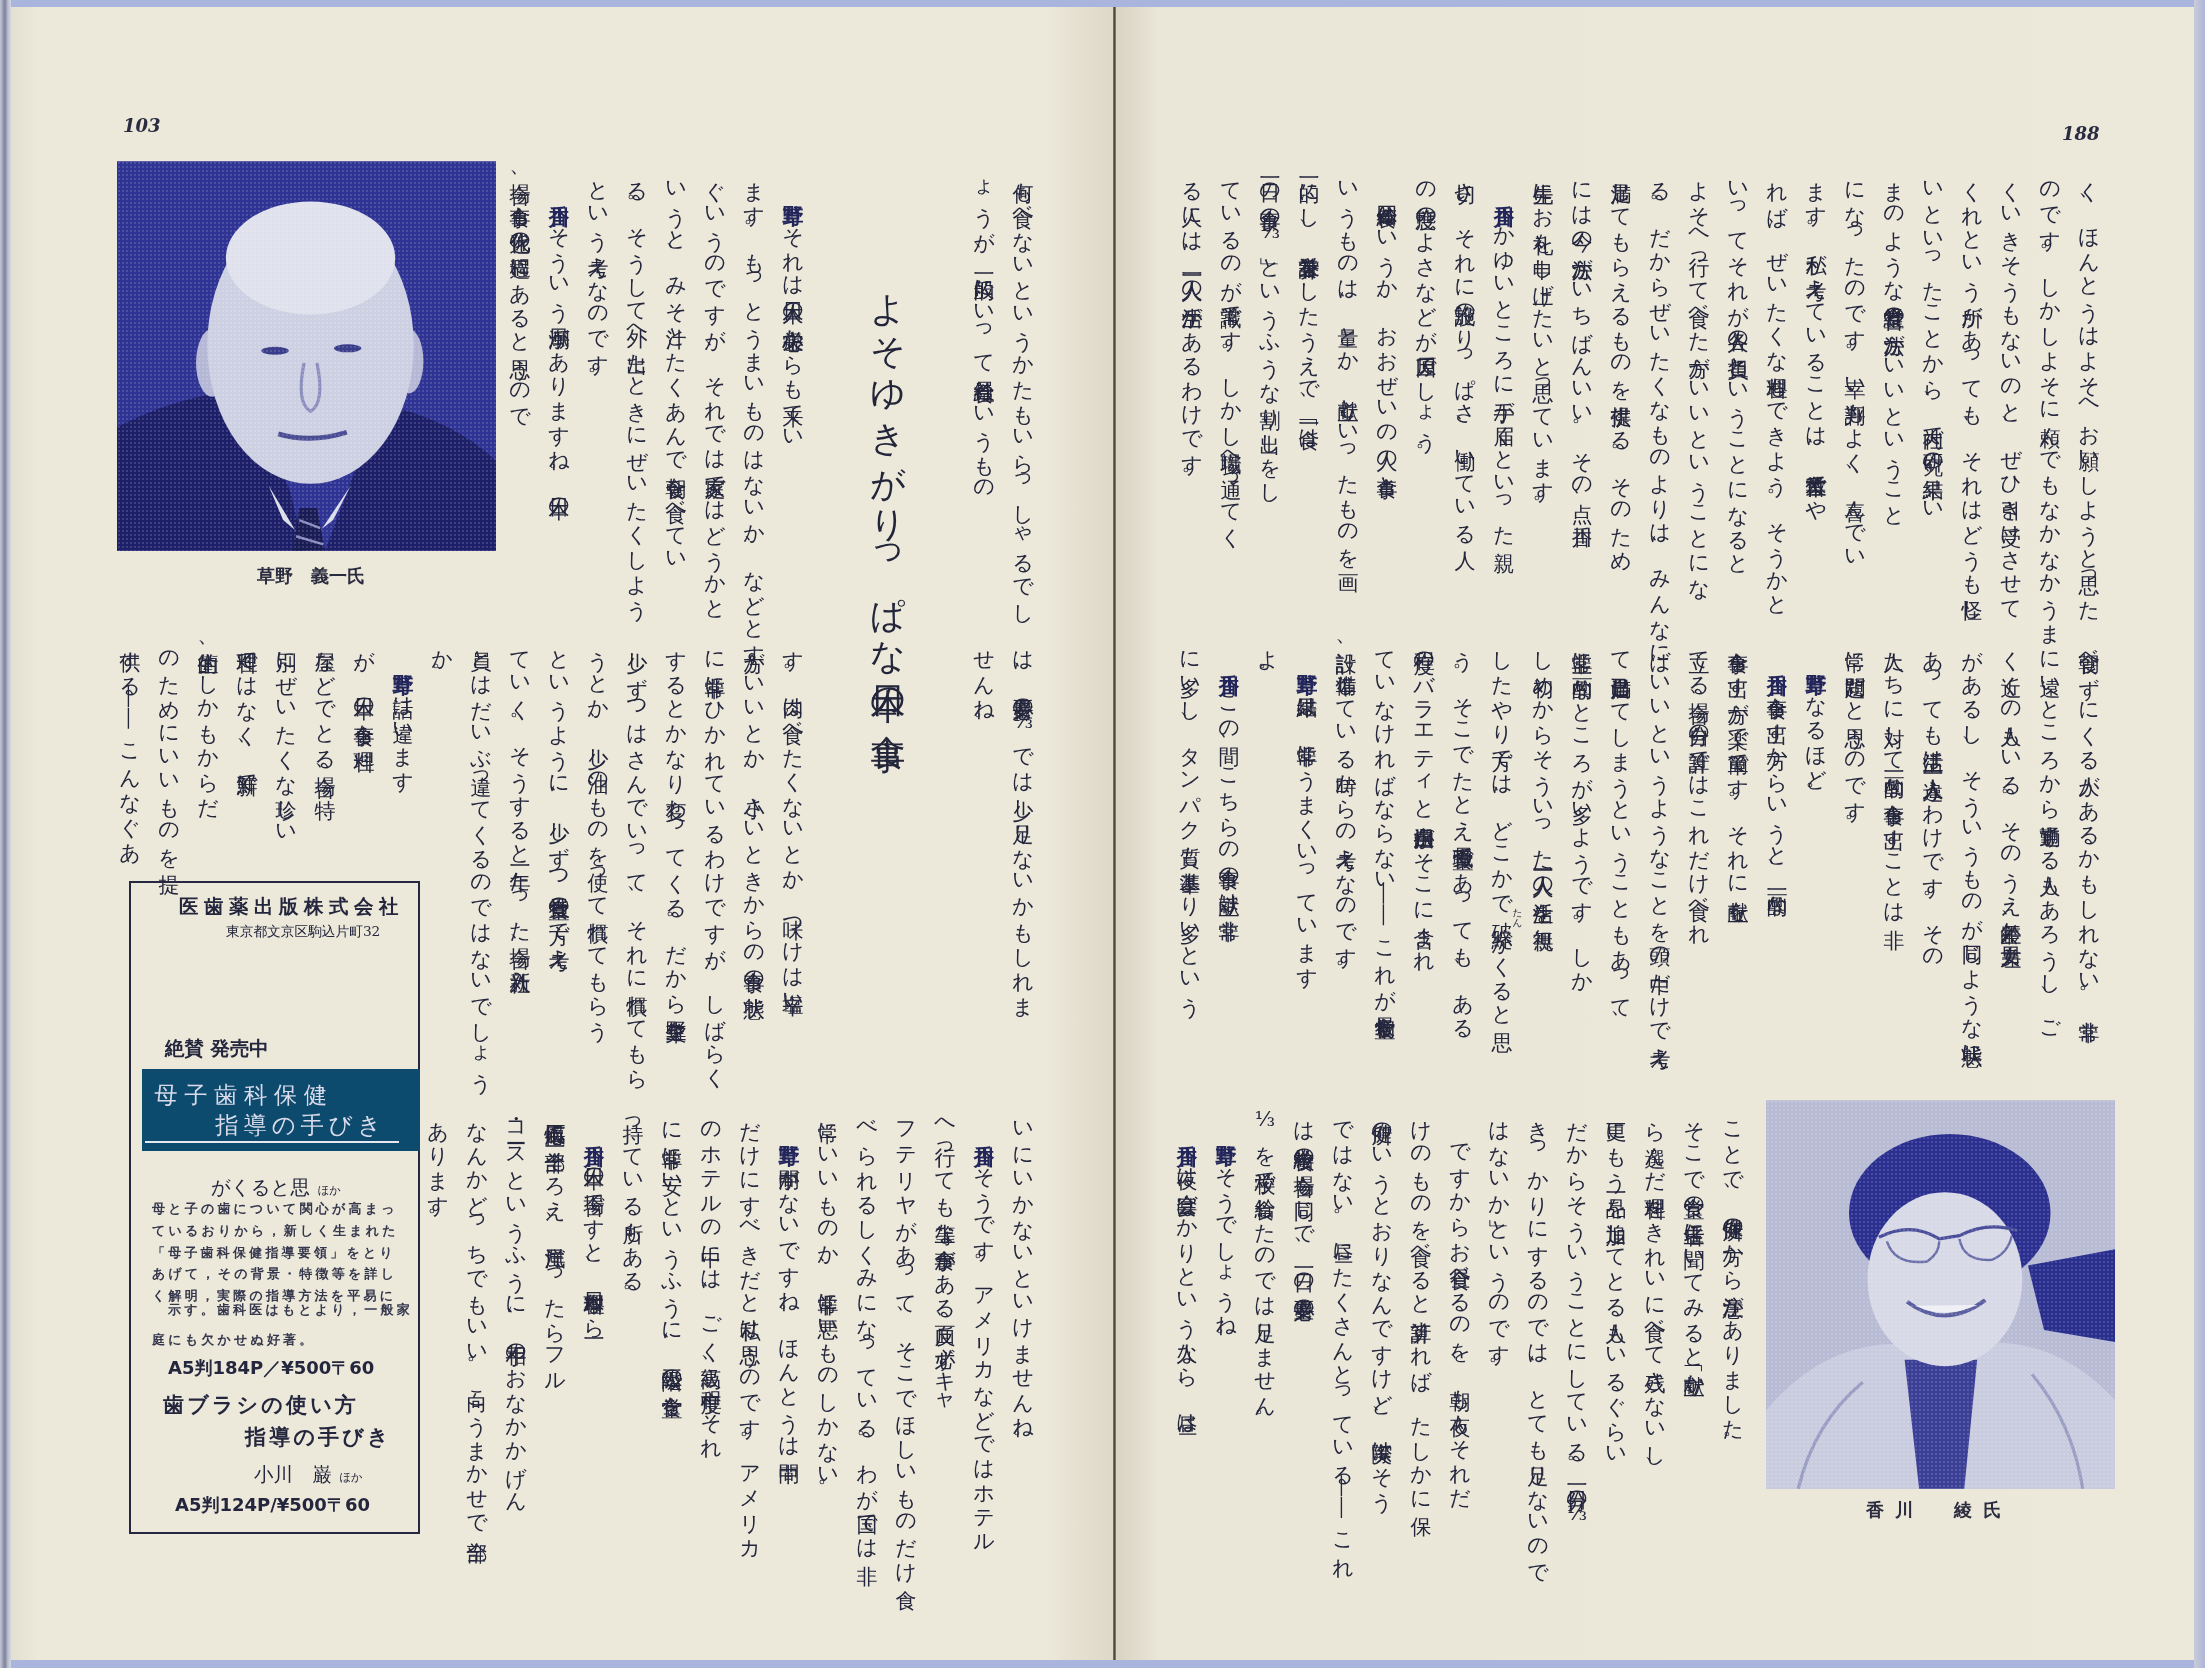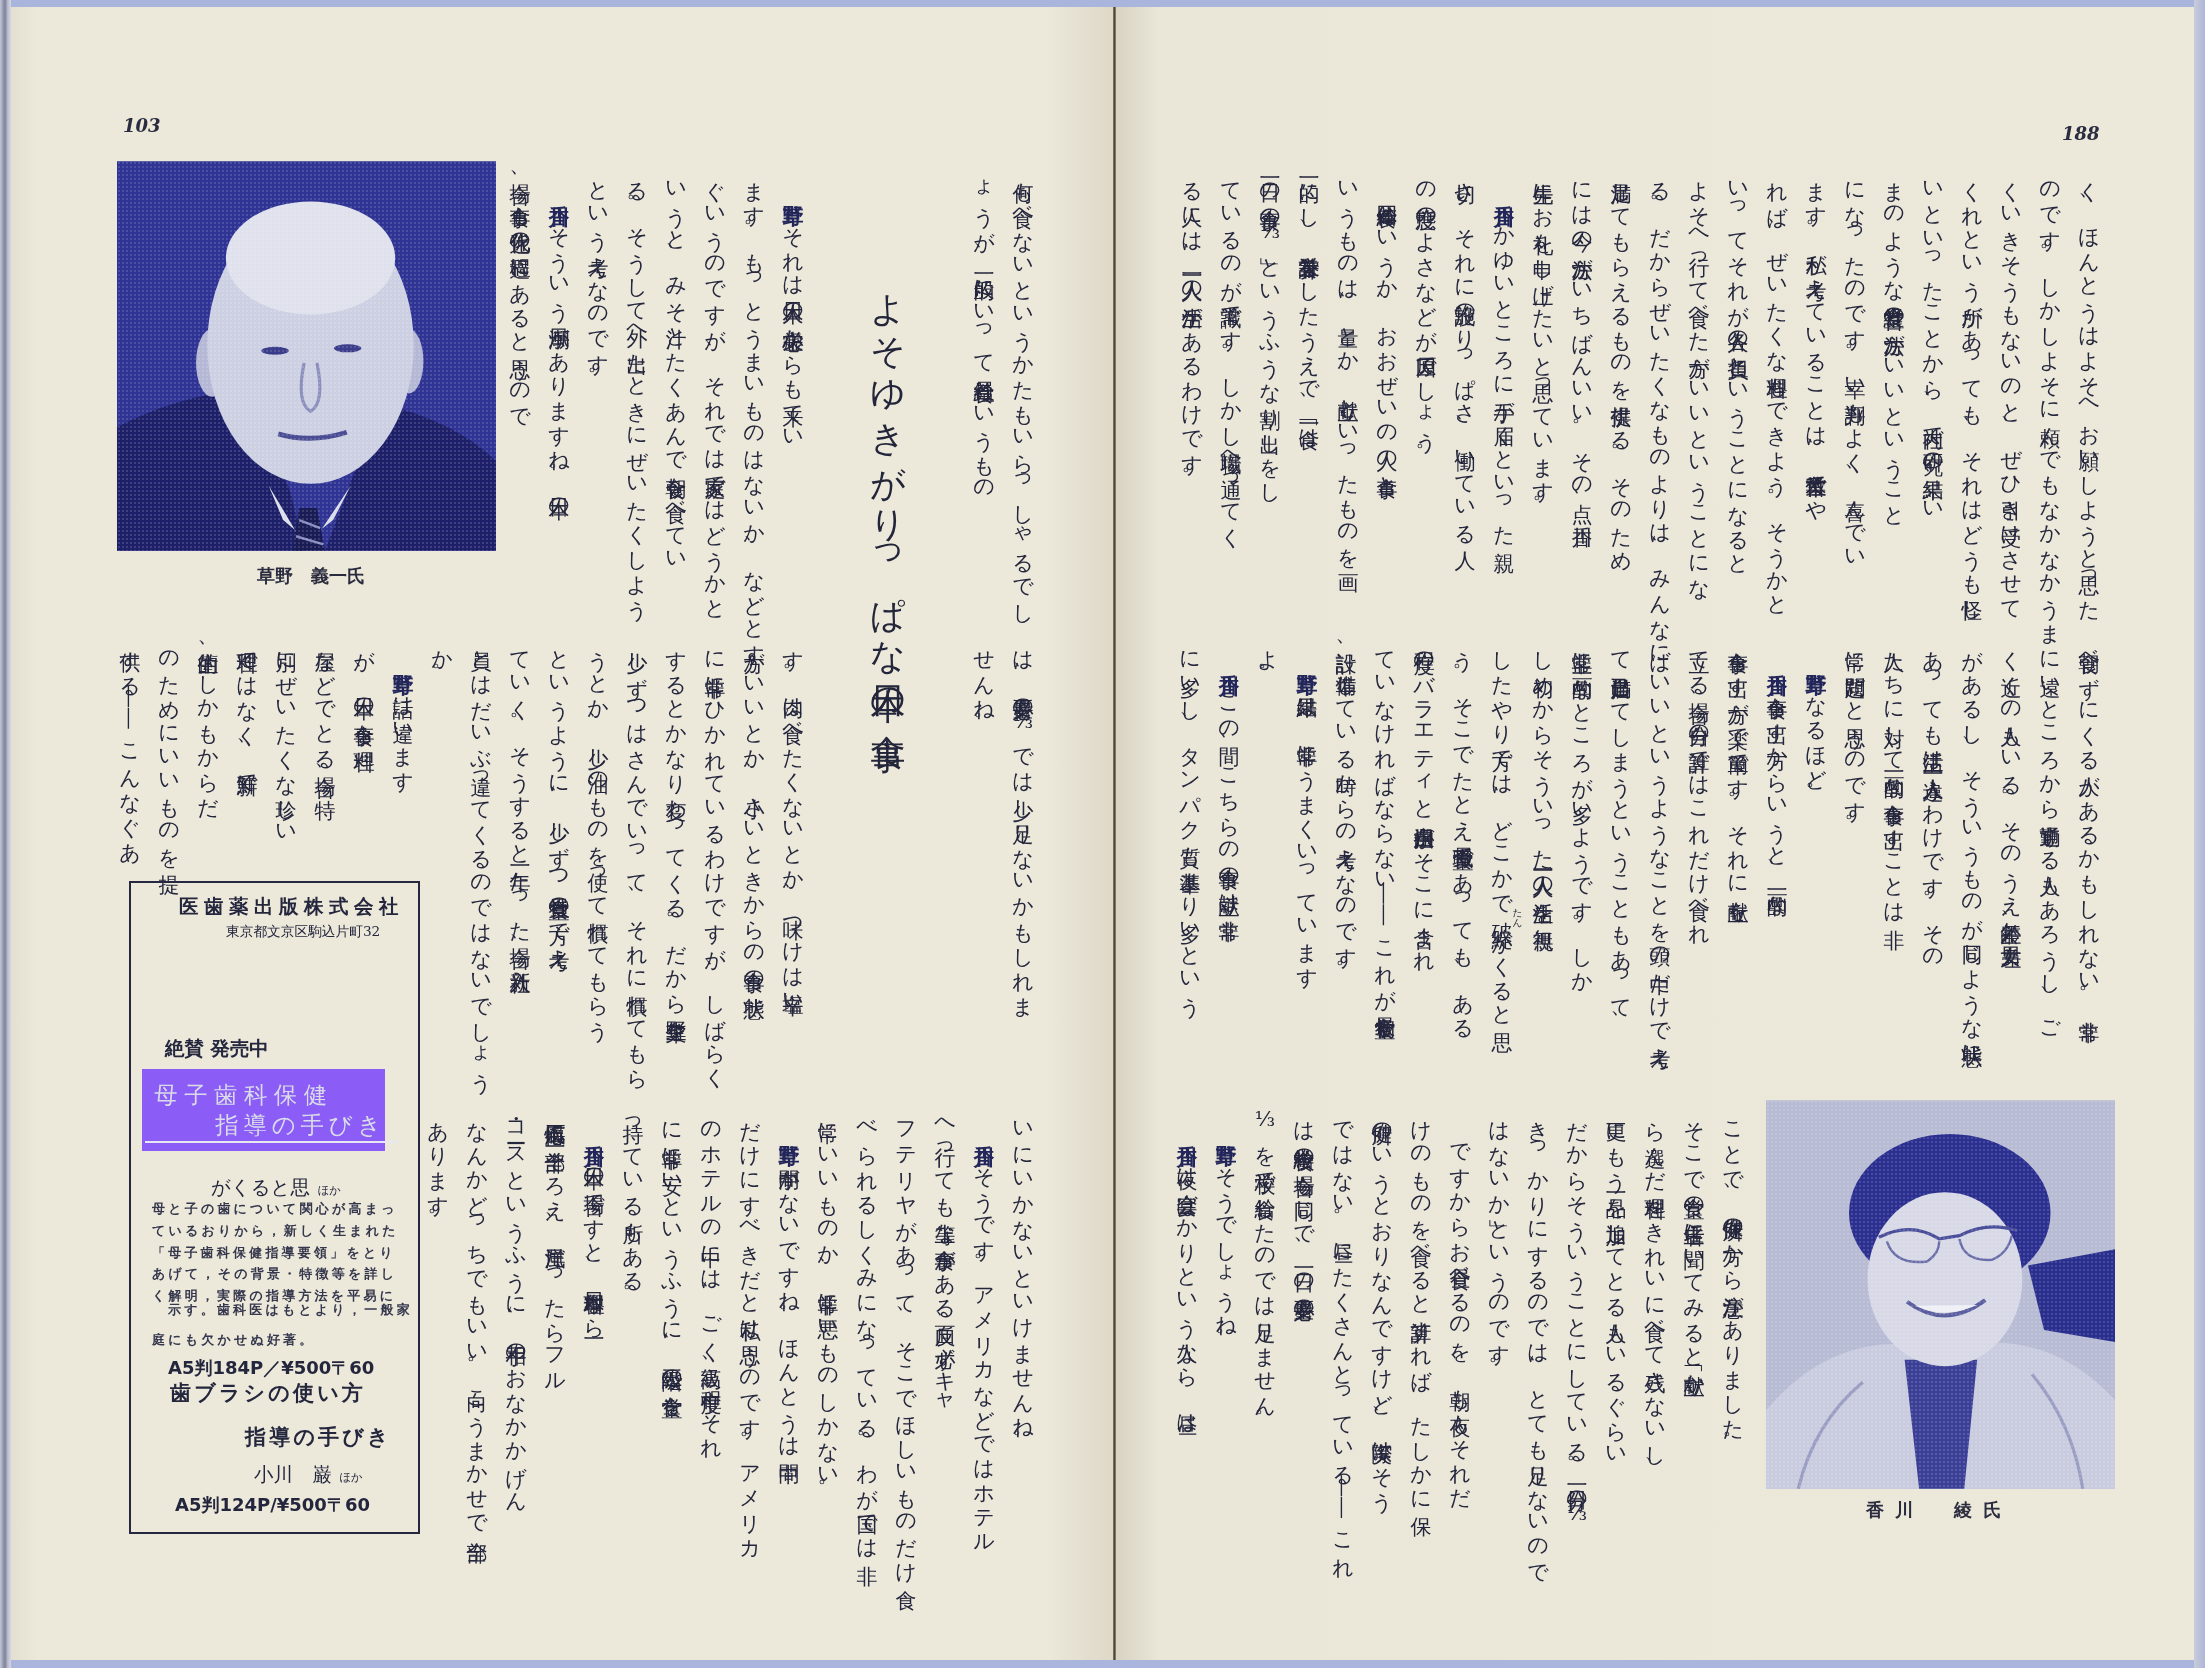--- a/index.html
+++ b/index.html
@@ -18,21 +18,21 @@
   .title{position:absolute;writing-mode:vertical-rl;font-size:35px;letter-spacing:3.2px;line-height:40px;width:40px;left:868px;top:269px;white-space:pre;color:#23253a;}
   .photo{position:absolute;overflow:hidden;}
   .photo svg{display:block;}
   .halftone{position:absolute;inset:0;background-image:radial-gradient(circle,rgba(255,255,255,0.14) 0.8px,transparent 1.3px);background-size:4px 4px;}
   .caption{position:absolute;font-family:"DejaVu Sans","Liberation Sans",sans-serif;font-weight:bold;font-size:18px;color:#2a2b3e;white-space:pre;}
   .ad{position:absolute;left:129px;top:881px;width:287px;height:649px;border:2.4px solid #262842;}
   .ad div{position:absolute;white-space:pre;}
   .ad .pub{left:48px;top:9.7px;font-family:"DejaVu Sans",sans-serif;font-weight:bold;font-size:19.4px;letter-spacing:5.6px;}
   .ad .addr{left:95px;top:40px;font-size:13.7px;}
   .ad .tag{left:34px;top:152px;font-family:"DejaVu Sans",sans-serif;font-weight:bold;font-size:19.4px;}
-  .ad .tbox{left:11.3px;top:186px;width:243px;height:82px;background:#8b5cf6;}
+  .ad .tbox{left:11.3px;top:186px;width:278px;height:82px;background:#0c4a6e;}
   .ad .tbox .t1{left:12px;top:9.7px;font-size:23.4px;letter-spacing:6.5px;color:#d9dbea;font-family:"DejaVu Sans",sans-serif;}
   .ad .tbox .t2{left:73px;top:40px;font-size:23.4px;letter-spacing:4.8px;color:#d9dbea;font-family:"DejaVu Sans",sans-serif;}
   .ad .tbox .uline{left:3.2px;top:72px;width:254px;height:2.4px;background:#e8e9f0;}
   .ad .author{left:80px;top:291px;font-size:19.4px;}
   .ad .sfx{font-size:11.3px;margin-left:8px;}
   .ad .desc{left:21px;font-family:"DejaVu Sans",sans-serif;font-weight:bold;font-size:13px;letter-spacing:3.2px;color:#35374d;}
   .ad .spec{font-family:"DejaVu Sans",sans-serif;font-weight:bold;font-size:18px;}
   .ad .b2t{font-family:"DejaVu Sans",sans-serif;font-weight:bold;font-size:21px;letter-spacing:3.2px;}
 </style>
 </head>
@@ -142,21 +142,21 @@
   </div>
   <div class="author"><span>がくると思</span><span class="sfx">ほか</span></div>
   <div class="desc" style="top:317px;">母と子の歯について関心が高まっ</div>
   <div class="desc" style="top:339px;">ているおりから，新しく生まれた</div>
   <div class="desc" style="top:361px;">「母子歯科保健指導要領」をとり</div>
   <div class="desc" style="top:382px;">あげて，その背景・特徴等を詳し</div>
   <div class="desc" style="top:404px;">く解明，実際の指導方法を平易に</div>
   <div class="desc" style="top:418px;margin-left:16px;">示す。歯科医はもとより，一般家</div>
   <div class="desc" style="top:448px;">庭にも欠かせぬ好著。</div>
   <div class="spec" style="left:37px;top:473px;">A5判184P／¥500〒60</div>
-  <div class="b2t" style="left:32px;top:496px;margin-left:7px;">歯ブラシの使い方</div>
+  <div class="b2t" style="left:32px;top:508px;">歯ブラシの使い方</div>
   <div class="b2t" style="left:114px;top:540px;">指導の手びき</div>
   <div class="author" style="left:123px;top:578px;"><span>小川　巌</span><span class="sfx">ほか</span></div>
   <div class="spec" style="left:44px;top:610px;">A5判124P/¥500〒60</div>
 </div>
 
 <div class="page-num" style="left:2062px;top:123px;">188</div>
 
 <div class="tier" style="left:1182px;top:167px;width:926px;height:440px;">
   <div class="ln">く、ほんとうはよそへお願いしようと思った</div>
   <div class="ln">のです。しかしよそに頼んでもなかなかうま</div>

